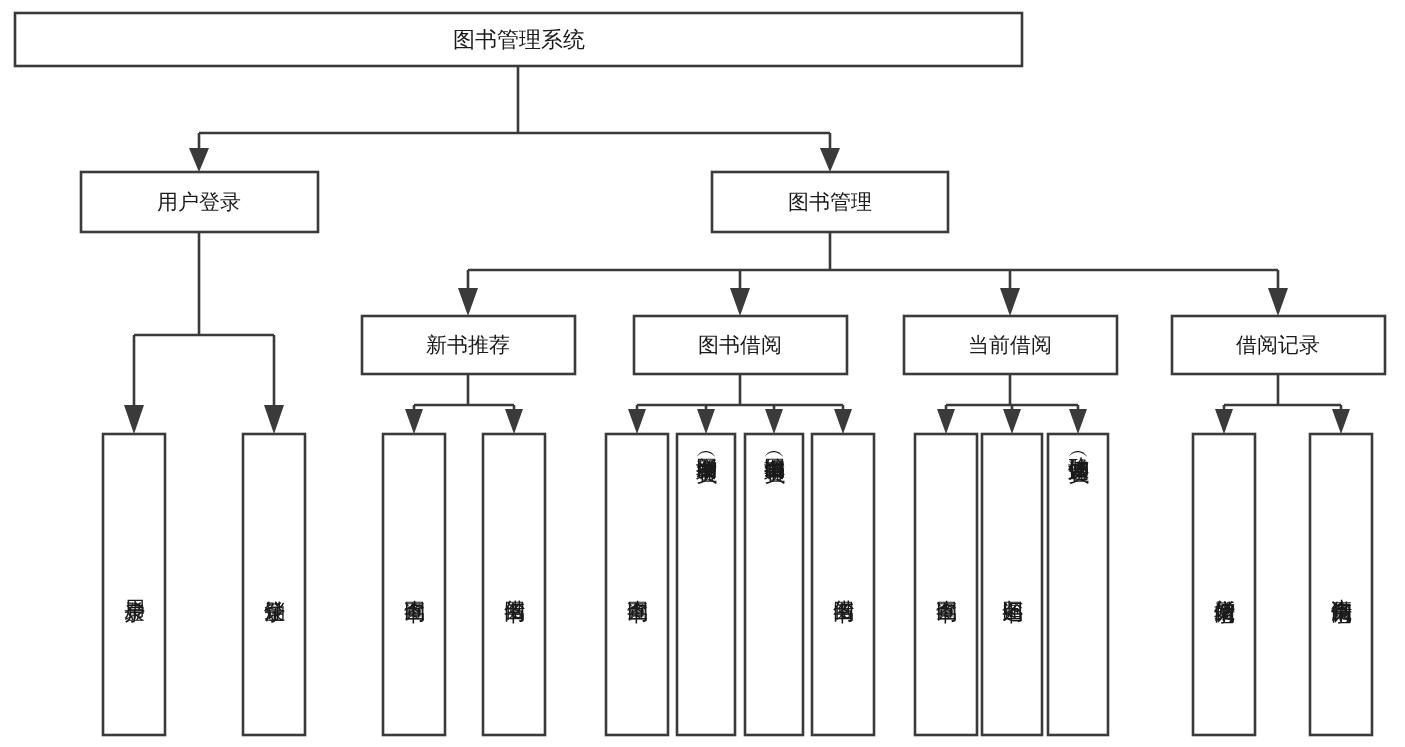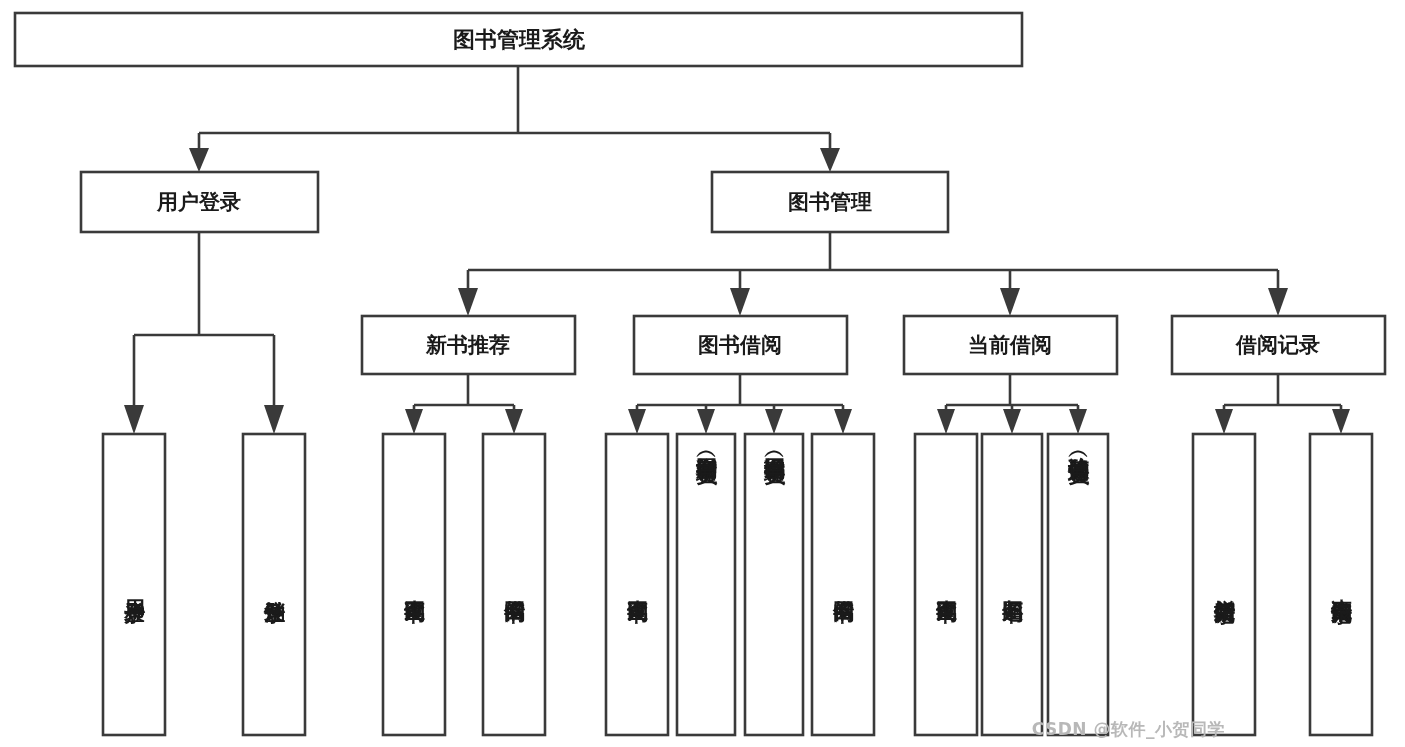--- a/index.html
+++ b/index.html
@@ -12,21 +12,20 @@
     width: 1405px;
     height: 747px;
     overflow: hidden;
     font-family: "DejaVu Sans", "Liberation Sans", sans-serif;
   }
   #diagram-root {
     position: relative;
     width: 1239px;
     height: 747px;
     background: #ffffff;
-    font-weight: bold;
   }
   svg.diagram-canvas {
     display: block;
     width: 1405px;
     height: 747px;
   }
   .node-box {
     fill: #ffffff;
     stroke: #3a3a3a;
     stroke-width: 2.6;
@@ -253,14 +252,13 @@
     <span class="leaf-label">确认归还（管理员）</span>
   </div>
 
   <div class="leaf-label-wrap" style="left:1193px; top:434px; width:62px; height:301px; align-items:center;">
     <span class="leaf-label">新增借阅记录</span>
   </div>
   <div class="leaf-label-wrap" style="left:1310px; top:434px; width:62px; height:301px; align-items:center;">
     <span class="leaf-label">查询借阅记录</span>
   </div>
 
-  <div class="watermark">CSDN @软件_小贺同学</div>
 </div>
 
 </body></html>

